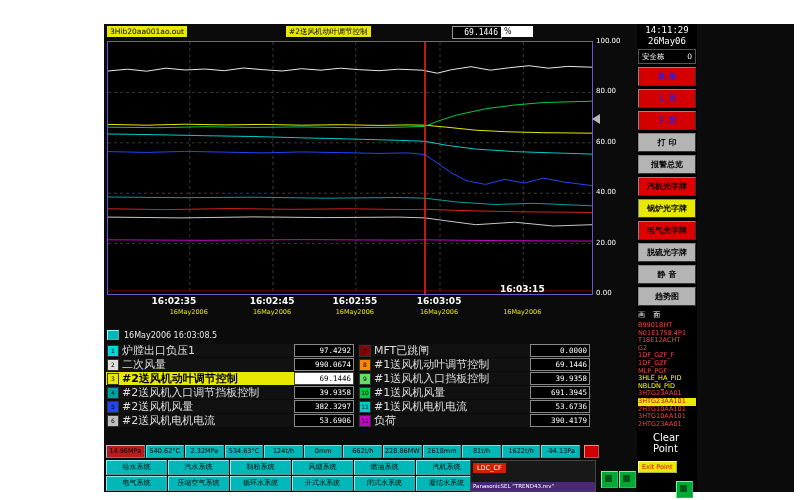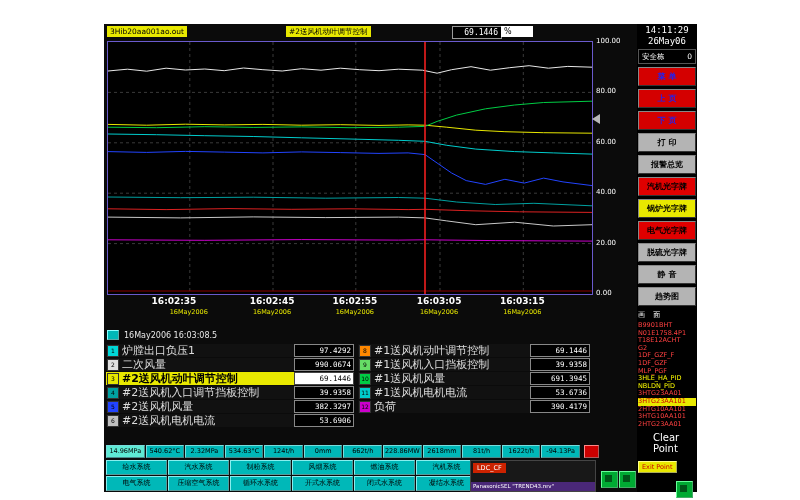--- a/index.html
+++ b/index.html
@@ -1,17 +1,17 @@
 <!DOCTYPE html>
 <html><head>
 <meta charset="utf-8">
 <style>
   html,body{margin:0;padding:0;background:#fff;font-family:"DejaVu Sans","Liberation Sans",sans-serif;}
   .stage{position:relative;width:800px;height:500px;background:#ffffff;overflow:hidden;}
-  .app{position:absolute;left:104px;top:24px;width:593px;height:468px;background:#0b0b0b;text-decoration:underline;}
+  .app{position:absolute;left:104px;top:24px;width:690px;height:468px;background:#0b0b0b;text-decoration:underline;}
   .main{position:absolute;left:0;top:0;width:533px;height:468px;}
 
   
   .htag{position:absolute;top:2px;height:11px;background:#e8e800;color:#000;font-size:7.5px;line-height:11px;padding:0 3px;white-space:nowrap;}
   .hval{position:absolute;top:2px;height:11px;background:#000;border:1px solid #999;color:#fff;font-size:8px;line-height:11px;text-align:right;padding:0 3px;font-family:"DejaVu Sans Mono",monospace;}
   .hunit{position:absolute;top:2px;height:11px;background:#fff;color:#000;font-size:8px;line-height:11px;text-align:left;padding:0 3px;}
 
   
   .chart{position:absolute;left:3px;top:17px;width:484px;height:252px;background:#000;border:1px solid #6a5acd;}
   .chart svg{position:absolute;left:0;top:0;}
@@ -30,21 +30,21 @@
   .lrow.hl{background:#e8e800;}
   .chip{width:10px;height:10px;margin:0 3px 0 1px;font-size:6px;line-height:10px;text-align:center;color:#000;border:1px solid #333;flex:none;}
   .llabel{flex:1;font-size:11px;color:#ddd;white-space:nowrap;overflow:hidden;}
   .lrow.hl .llabel{color:#000;font-weight:bold;}
   .lval{flex:none;width:54px;background:#000;border:1px solid #888;color:#fff;font-size:7.5px;text-align:right;padding:1px 2px;font-family:"DejaVu Sans Mono",monospace;}
   .lrow.hl .lval{background:#fff;color:#000;border-color:#444;}
 
   
   .strip{position:absolute;left:2px;top:421px;width:474px;display:flex;gap:1px;}
   .seg{flex:1;background:#00b8b8;color:#000;font-size:6.5px;line-height:11px;text-align:center;white-space:nowrap;overflow:hidden;border:1px outset #7dd;}
-  .seg.hl{background:#5eead4;}
+  .seg.hl{background:#b91c1c;}
 
   
   .navrow{position:absolute;left:2px;display:flex;gap:1px;}
   .navbtn{flex:none;width:59px;height:13px;background:#00b8b8;border:1px outset #8ee;color:#000;font-size:7px;line-height:13px;text-align:center;white-space:nowrap;overflow:hidden;}
 
   .infopanel{position:absolute;left:366px;top:436px;width:124px;height:30px;background:#181818;border:1px solid #444;}
   .badge{position:absolute;left:2px;top:2px;background:#cc2200;color:#fff;font-size:6.5px;padding:1px 4px;}
   .infoline{position:absolute;left:0;bottom:0;width:100%;background:#4a2878;color:#fff;font-size:5.5px;line-height:9px;padding:0 2px;white-space:nowrap;overflow:hidden;box-sizing:border-box;}
 
   .indred{position:absolute;left:480px;top:421px;width:13px;height:11px;background:#cc0000;border:1px outset #f88;}
@@ -139,20 +139,25 @@
             <span class="lval">382.3297</span>
           </div>
           <div class="lrow">
             <span class="chip" style="background: rgb(192, 192, 192);">6</span>
             <span class="llabel">#2送风机电机电流</span>
             <span class="lval">53.6906</span>
           </div>
         </div>
       <div class="lcol" style="left:254px;width:232px;" id="lcol-right">
           <div class="lrow">
+            <span class="chip" style="background: rgb(136, 0, 0);">7</span>
+            <span class="llabel">MFT已跳闸</span>
+            <span class="lval">0.0000</span>
+          </div>
+          <div class="lrow">
             <span class="chip" style="background: rgb(255, 136, 0);">8</span>
             <span class="llabel">#1送风机动叶调节控制</span>
             <span class="lval">69.1446</span>
           </div>
           <div class="lrow">
             <span class="chip" style="background: rgb(102, 221, 102);">9</span>
             <span class="llabel">#1送风机入口挡板控制</span>
             <span class="lval">39.9358</span>
           </div>
           <div class="lrow">
@@ -219,21 +224,21 @@
         <div class="ylab" style="top: 214.6px;">20.00</div>
         <div class="ylab" style="top: 265px;">0.00</div>
         <div class="xtime" style="left: 35px; top: 272px;">16:02:35</div>
         <div class="xdate" style="left: 49.796px; top: 284px;">16May2006</div>
         <div class="xtime" style="left: 133.044px; top: 272px;">16:02:45</div>
         <div class="xdate" style="left: 133.044px; top: 284px;">16May2006</div>
         <div class="xtime" style="left: 215.808px; top: 272px;">16:02:55</div>
         <div class="xdate" style="left: 215.808px; top: 284px;">16May2006</div>
         <div class="xtime" style="left: 300.024px; top: 272px;">16:03:05</div>
         <div class="xdate" style="left: 300.024px; top: 284px;">16May2006</div>
-        <div class="xtime" style="left: 383.272px; top: 272px;">16:03:15</div>
+        <div class="xtime" style="left: 383.272px; top: 260px;">16:03:15</div>
         <div class="xdate" style="left: 383.272px; top: 284px;">16May2006</div>
       </div>
 
     <div class="sidebar">
       <div class="clock">14:11:29</div>
       <div class="clock">26May06</div>
       <div class="safety">
         <span>安全栋</span>
         <span>0</span>
       </div>

